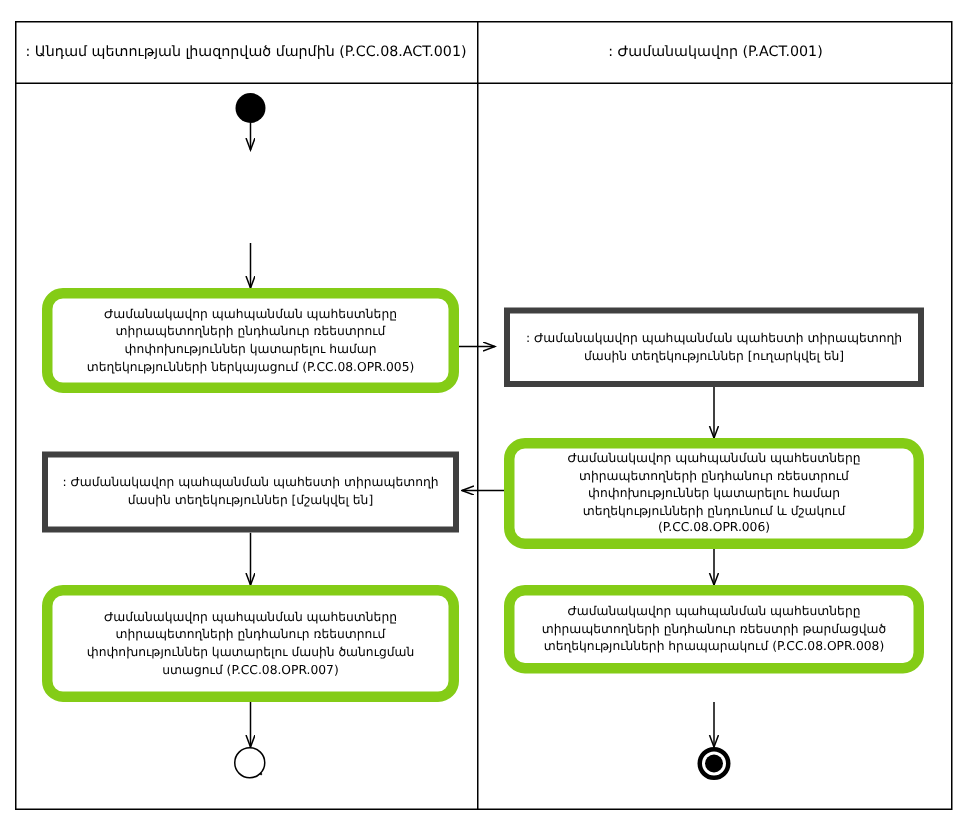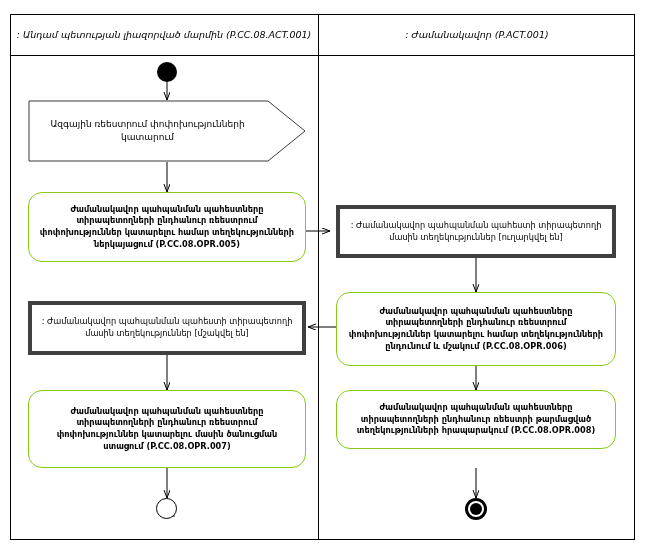--- a/index.html
+++ b/index.html
@@ -52,42 +52,40 @@
     top: 14px;
     height: 41px;
     display: flex;
     align-items: center;
     justify-content: center;
     text-align: center;
     font-size: 9.5px;
     line-height: 13px;
     padding: 0 6px;
     box-sizing: border-box;
-    font-style: italic;
   }
   .lane-header.left  { left: 10px;  width: 308px; }
   .lane-header.right { left: 319px; width: 316px; }
 
   
   .node {
     position: absolute;
     box-sizing: border-box;
     display: flex;
     align-items: center;
     justify-content: center;
     text-align: center;
     font-size: 8.2px;
     line-height: 11.6px;
     padding: 4px 8px;
     background: #ffffff;
   }
   .action {
-    border: 1px solid #84cc16;
+    border: 7px solid #84cc16;
     border-radius: 14px;
-    font-weight: bold;
   }
   .object {
     border: 4px solid #404040;
     border-radius: 0;
   }
   .signal-recv {
     border: none;
     padding: 0;
     background: transparent;
   }
@@ -184,26 +182,20 @@
     <line x1="476" y1="468" x2="476" y2="498" stroke="#000" stroke-width="1" marker-end="url(#arrow)"></line>
 
     <g>
       <line x1="160.5" y1="502.5" x2="174.5" y2="516.5" stroke="#000" stroke-width="1.2"></line>
       <line x1="174.5" y1="502.5" x2="160.5" y2="516.5" stroke="#000" stroke-width="1.2"></line>
     </g>
   </svg>
 
   <div class="initial-node" style="left:157px; top:62px;"></div>
 
-  <div class="node signal-recv" style="left:28px; top:100px; width:278px; height:62px;">
-    <svg width="278" height="62" viewBox="0 0 278 62">
-      <path d="M1,1 L240,1 L277,31 L240,61 L1,61 Z" fill="#ffffff" stroke="#3a3a3a" stroke-width="1"></path>
-    </svg>
-    <div class="sig-label">Ազգային ռեեստրում փոփոխությունների կատարում</div>
-  </div>
 
   <div class="node action" style="left:28px; top:192px; width:278px; height:70px;">
     <span>Ժամանակավոր պահպանման պահեստները տիրապետողների ընդհանուր ռեեստրում փոփոխություններ կատարելու համար տեղեկությունների ներկայացում (P.CC.08.OPR.005)</span>
   </div>
 
   <div class="node object" style="left:28px; top:301px; width:278px; height:54px;">
     <span>: Ժամանակավոր պահպանման պահեստի տիրապետողի մասին տեղեկություններ [մշակվել են]</span>
   </div>
 
   <div class="node action" style="left:28px; top:390px; width:278px; height:78px;">

